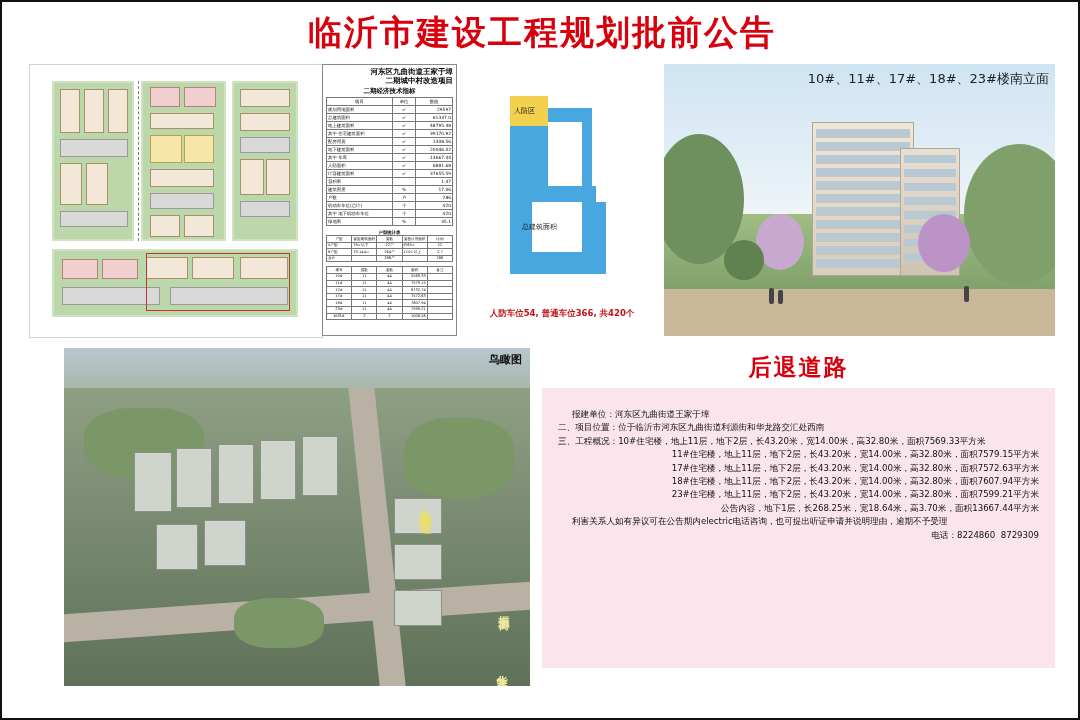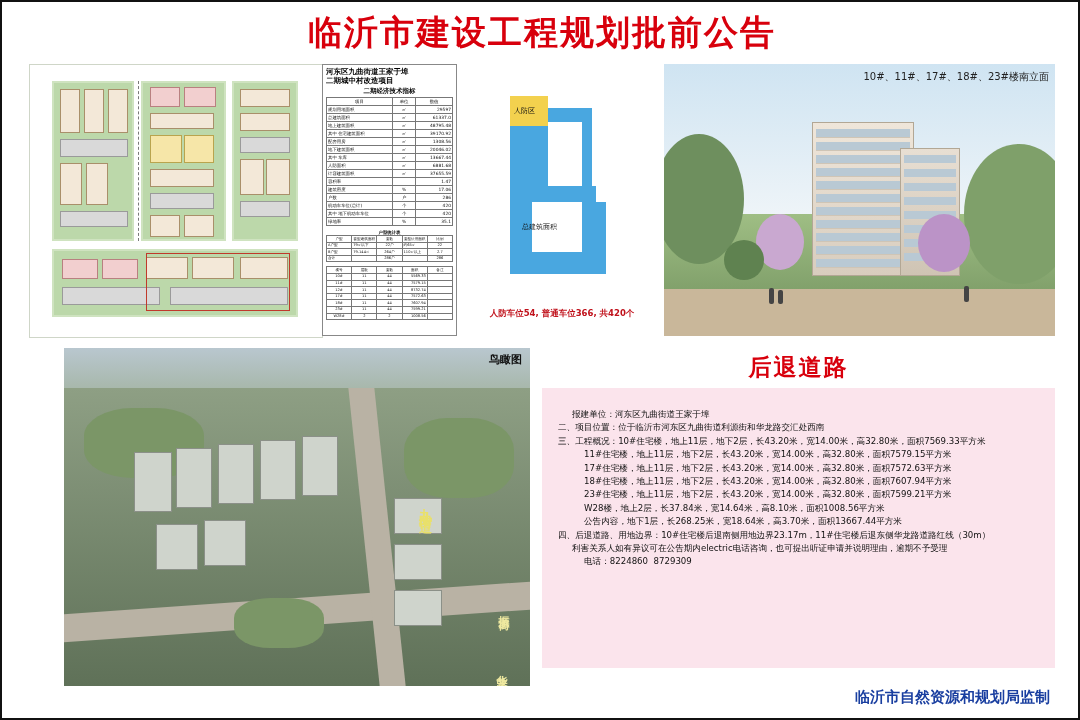--- a/index.html
+++ b/index.html
@@ -36,21 +36,21 @@
   .sp-red{position:absolute;border:1px solid #c0392b;background:transparent;}
   .sp-dash{position:absolute;border-left:1px dashed #7a7a7a;}
 
   
   .tablepanel{
     position:absolute;left:320px;top:62px;width:135px;height:272px;
     background:#ffffff;border:1px solid #888;box-sizing:border-box;
     padding:2px 3px;overflow:hidden;
   }
   .tp-title{
-    text-align:left;font-size:7.5px;font-weight:bold;line-height:9px;color:#000;
+    text-align:right;font-size:7.5px;font-weight:bold;line-height:9px;color:#000;
     font-family:"DejaVu Sans","Liberation Sans",sans-serif;
   }
   .tp-sub{
     text-align:center;font-size:6.5px;font-weight:bold;margin:2px 0 1px;color:#000;
     font-family:"DejaVu Sans","Liberation Sans",sans-serif;
   }
   table.tp{border-collapse:collapse;width:100%;table-layout:fixed;}
   table.tp td{
     border:0.5px solid #777;font-size:4.4px;line-height:5.6px;
     padding:0 1px;color:#111;height:7px;
@@ -92,21 +92,21 @@
   .rd-path{position:absolute;left:0;top:225px;width:391px;height:47px;
     background:#c9b79a;}
   .rd-tower{position:absolute;left:148px;top:58px;width:100px;height:152px;
     background:linear-gradient(#efe6da,#d8cdbe);border:1px solid #b2a795;}
   .rd-tower .fl{position:absolute;left:3px;right:3px;height:8px;
     background:#b9c9d4;border-bottom:1px solid #cfc5b6;}
   .rd-tower2{position:absolute;left:236px;top:84px;width:58px;height:126px;
     background:linear-gradient(#e8dfd3,#cfc4b4);border:1px solid #b2a795;}
   .rd-tree{position:absolute;border-radius:50%;}
   .rd-label{
-    position:absolute;right:6px;top:6px;font-size:10px;color:#222;
+    position:absolute;right:6px;top:6px;font-size:13px;color:#222;
     font-family:"DejaVu Sans","Liberation Sans",sans-serif;
   }
   .rd-person{position:absolute;background:#444;border-radius:2px;}
 
   
   .aerial{
     position:absolute;left:62px;top:346px;width:466px;height:338px;
     background:#6c7f6a;overflow:hidden;
   }
   .ae-sky{position:absolute;left:0;top:0;width:466px;height:60px;
@@ -142,21 +142,21 @@
     font-size:23px;font-weight:bold;color:#d8000c;letter-spacing:2px;
     font-family:"DejaVu Sans","Liberation Sans",sans-serif;
   }
   .notice{
     position:absolute;left:540px;top:386px;width:513px;height:280px;
     background:#fbe4ec;box-sizing:border-box;padding:20px 16px 10px 16px;
     font-family:"DejaVu Sans","Liberation Sans",sans-serif;
   }
   .nl{font-size:8.6px;line-height:13.4px;color:#111;white-space:pre;}
   .nl.ind1{padding-left:14px;}
-  .nl.ind2{padding-left:26px;}
+  .nl.ind2{padding-left:26px;text-align:right;}
 
   .footer{
     position:absolute;right:28px;top:686px;font-size:15px;font-weight:bold;color:#1a3fa0;
     font-family:"DejaVu Sans","Liberation Sans",sans-serif;
   }
 </style>
 </head>
 <body>
 
 <div class="page">
@@ -480,22 +480,19 @@
 
   <div class="notice-head">后退道路</div>
   <div class="notice">
     <div class="nl ind1">报建单位：河东区九曲街道王家于埠</div>
     <div class="nl">二、项目位置：位于临沂市河东区九曲街道利源街和华龙路交汇处西南</div>
     <div class="nl">三、工程概况：10#住宅楼，地上11层，地下2层，长43.20米，宽14.00米，高32.80米，面积7569.33平方米</div>
     <div class="nl ind2">11#住宅楼，地上11层，地下2层，长43.20米，宽14.00米，高32.80米，面积7579.15平方米</div>
     <div class="nl ind2">17#住宅楼，地上11层，地下2层，长43.20米，宽14.00米，高32.80米，面积7572.63平方米</div>
     <div class="nl ind2">18#住宅楼，地上11层，地下2层，长43.20米，宽14.00米，高32.80米，面积7607.94平方米</div>
     <div class="nl ind2">23#住宅楼，地上11层，地下2层，长43.20米，宽14.00米，高32.80米，面积7599.21平方米</div>
-    <div class="nl ind2">W28楼，地上2层，长37.84米，宽14.64米，高8.10米，面积1008.56平方米</div>
     <div class="nl ind2">公告内容，地下1层，长268.25米，宽18.64米，高3.70米，面积13667.44平方米</div>
-    <div class="nl">四、后退道路、用地边界：10#住宅楼后退南侧用地边界23.17m，11#住宅楼后退东侧华龙路道路红线（30m）</div>
     <div class="nl ind1">利害关系人如有异议可在公告期内electric电话咨询，也可提出听证申请并说明理由，逾期不予受理</div>
     <div class="nl ind2">电话：8224860  8729309</div>
   </div>
 
-  <div class="footer">临沂市自然资源和规划局监制</div>
 
 </div>
 
 </body></html>

